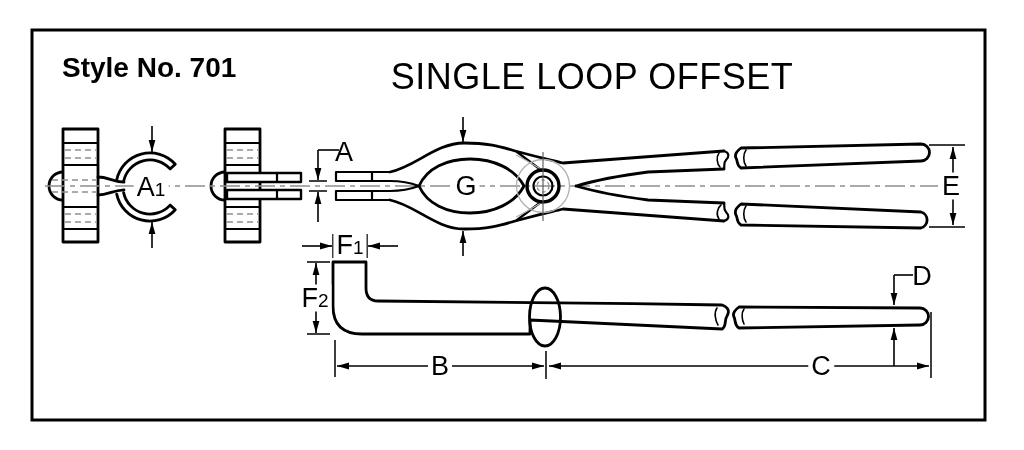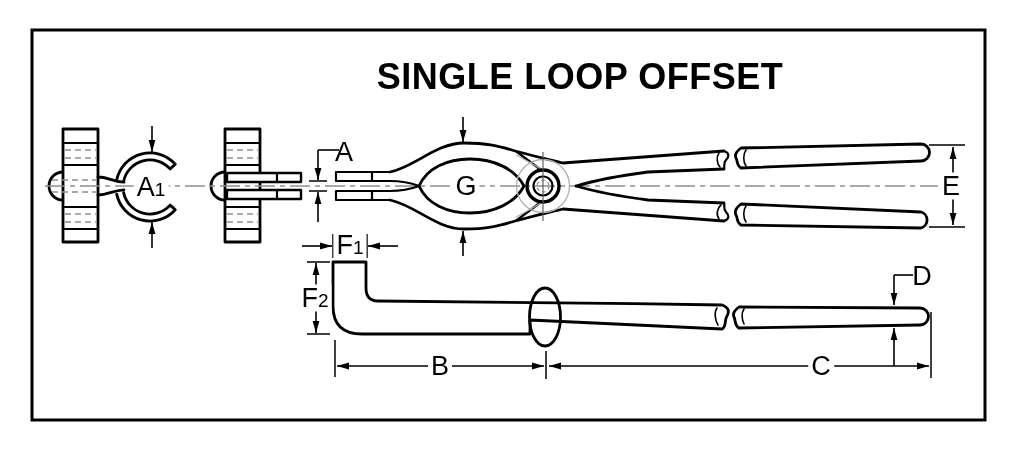--- a/index.html
+++ b/index.html
@@ -22,21 +22,21 @@
   .dashc{stroke:var(--centerline);stroke-width:1.2;fill:none;stroke-dasharray:3.5 3;}
   .xh  {stroke:#555;stroke-width:1.1;fill:none;}
   .arrfill{fill:var(--ink);}
   
   .lbl{position:absolute;color:var(--ink);display:flex;align-items:baseline;white-space:nowrap;z-index:3;}
   .ctr{transform:translate(-50%,-50%);}
   .bg{background:var(--background);padding:0 3px;}
   .main{font-size:27px;line-height:1;}
   .sub{font-size:19px;line-height:1;}
   .style-no{position:absolute;left:62px;top:52px;font-weight:bold;font-size:28px;color:var(--ink);z-index:3;}
-  .title{position:absolute;left:360px;top:56px;width:440px;text-align:center;font-weight:bold;font-size:36px;
+  .title{position:absolute;left:372px;top:56px;width:440px;text-align:center;font-weight:normal;font-size:36px;
          letter-spacing:0.5px;color:var(--ink);z-index:3;}
   .option{position:absolute;left:56px;top:258px;font-size:30px;color:var(--ink);z-index:3;}
 </style>
 </head>
 <body>
 
 <div class="stage">
 
   <svg width="1024" height="450" viewBox="0 0 1024 450">
     <defs>
@@ -135,20 +135,21 @@
       <path class="thin" d="M931,312 V378"></path>
       <path class="dim" marker-end="url(#arw)" d="M821,366 L549,366"></path>
       <path class="dim" marker-end="url(#arw)" d="M821,366 L929,366"></path>
 
       <path class="dim" d="M894,275 H913"></path>
       <path class="dim" marker-end="url(#arw)" d="M894,275 L894,305"></path>
       <path class="dim" marker-end="url(#arw)" d="M894,366 L894,328"></path>
     </g>
   </svg>
 
+  <div class="style-no">Style No. 701</div>
   <div class="title">SINGLE LOOP OFFSET</div>
 
   <div class="lbl ctr bg" style="left:151px;top:187px">
     <span class="main">A</span>
       <span class="sub">1</span>
   </div>
   <div class="lbl ctr" style="left:344px;top:152px">
     <span class="main">A</span>
       <span class="sub"></span>
   </div>

